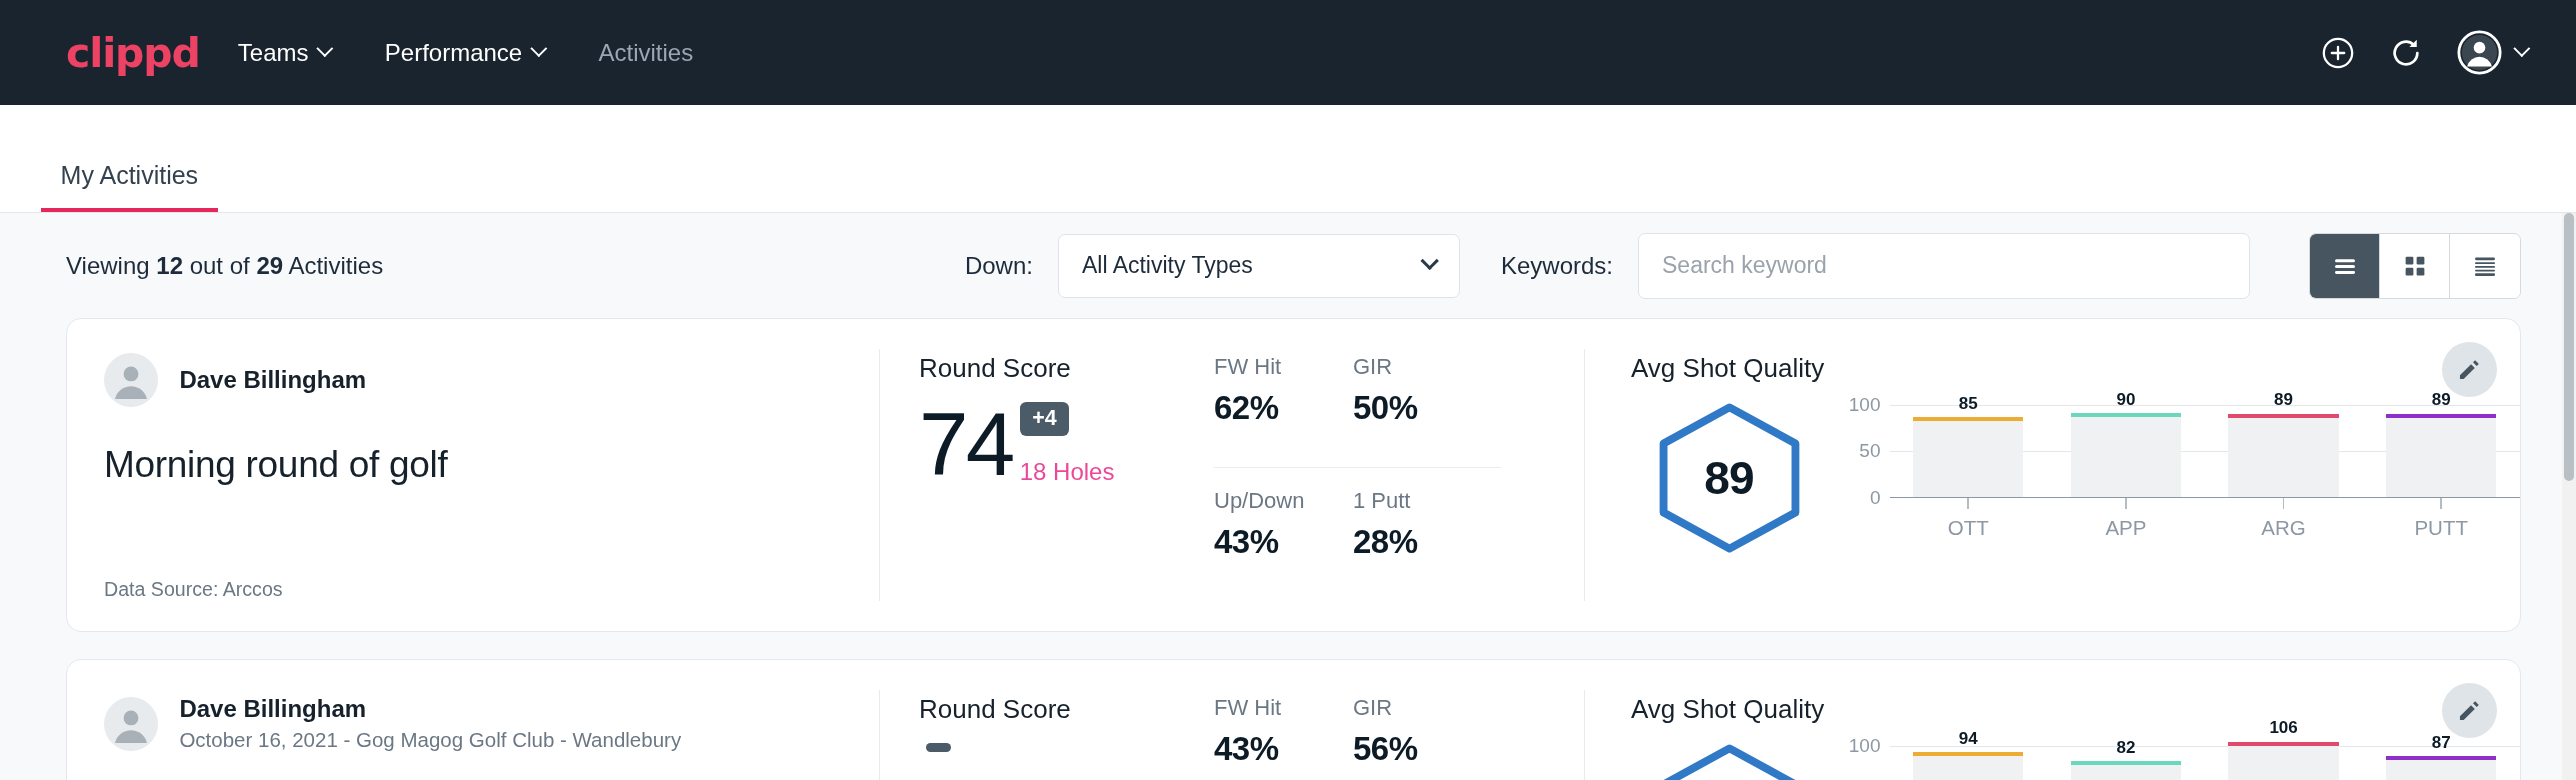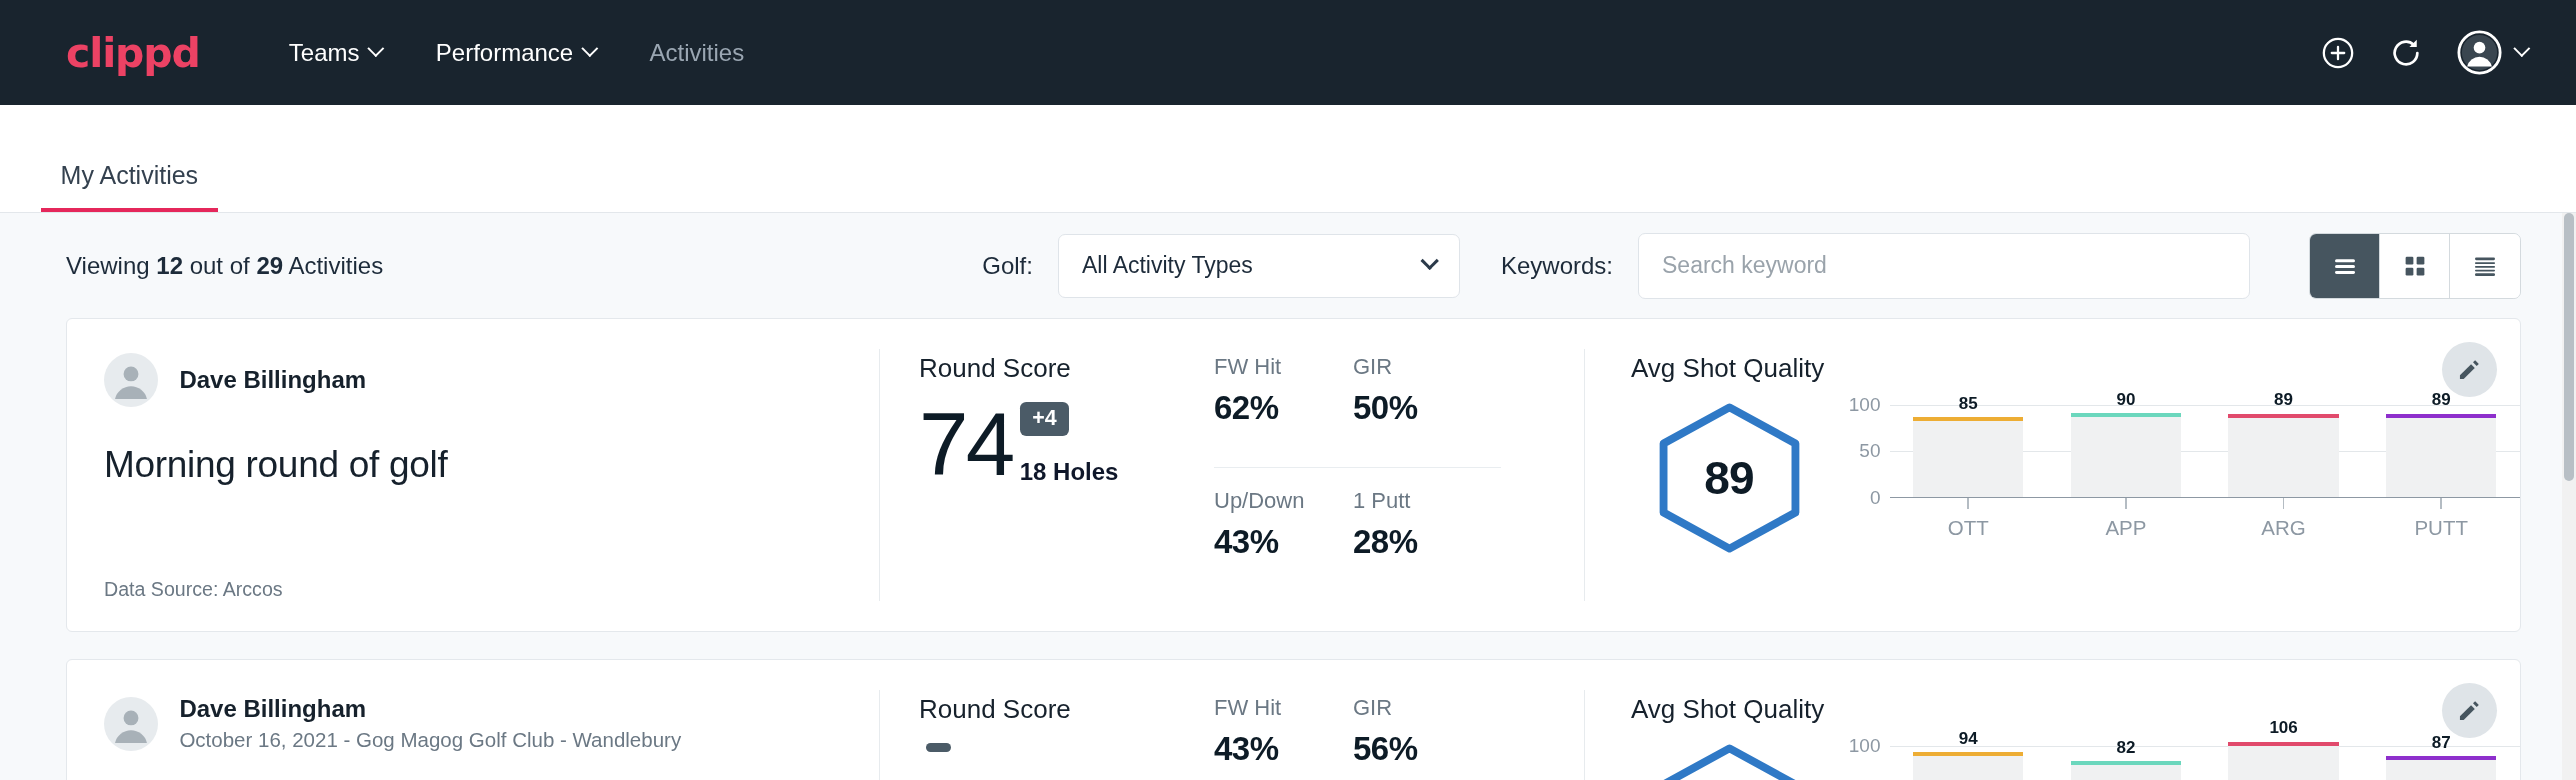--- a/index.html
+++ b/index.html
@@ -19,21 +19,21 @@
     align-items: center;
     padding: 0 48px 0 66px;
     position: relative;
     z-index: 5;
   }
   .logo {
     font-size: 41px;
     font-weight: 700;
     color: #ec4264;
     letter-spacing: -1.1px;
-    margin-right: 89px;
+    margin-right: 38px;
     font-family: "DejaVu Sans", sans-serif;
   }
   .nav { display: flex; align-items: center; gap: 54px; }
   .nav-item {
     display: flex; align-items: center; gap: 10.7px;
     color: #ffffff;
     font-size: 24px;
     cursor: pointer;
     white-space: nowrap;
   }
@@ -140,21 +140,21 @@
     cursor: pointer;
   }
   .vbtn:last-child { border-right: none; }
   .vbtn.active { background: #46555f; }
 
   
   .cards { padding: 0 55px 0 66px; }
   .card {
     background: #ffffff;
     border: 0.9px solid #e4e8ec;
-    border-radius: 6px;
+    border-radius: 15px;
     margin-bottom: 27px;
     display: flex;
     align-items: stretch;
     padding: 30px 0 30px 0;
     position: relative;
     min-height: 314px;
   }
   .col-a {
     width: 812px;
     padding: 3.6px 36px 0 37px;
@@ -198,21 +198,21 @@
   .score-side { display: flex; flex-direction: column; justify-content: space-between; height: 84px; padding-left: 7.1px; }
   .badge {
     background: #4b5b67;
     color: #fff;
     font-size: 21.4px;
     font-weight: 700;
     border-radius: 6.2px;
     padding: 4.5px 12.5px;
     align-self: flex-start;
   }
-  .holes { font-size: 24px; color: #0f172a; font-weight: bold; }
+  .holes { font-size: 24px; color: #ec4899; }
 
   .stat-grid {
     display: grid;
     grid-template-columns: 139px 148px;
     column-gap: 0;
     padding-top: 1.8px;
   }
   .stat { padding-bottom: 4px; }
   .stat.top { border-bottom: 0.9px solid #e9edf0; margin-bottom: 19.6px; padding-right: 23px; }
   .stat.bot { padding-right: 23px; }
@@ -353,21 +353,21 @@
 
   <div class="filterbar">
     <div class="viewing">
       <span>Viewing</span>
       <b>12</b>
       <span>out of</span>
       <b>29</b>
       <span>Activities</span>
     </div>
     <div class="filter-mid">
-      <span class="flabel">Golf:</span>
+      <span class="flabel">Down:</span>
       <div class="select">
         <span>All Activity Types</span>
         <span class="chev2"></span>
       </div>
       <span class="flabel" style="margin-left:16px">Keywords:</span>
       <input class="search-input" type="text" placeholder="Search keyword" style="">
       <div class="viewtoggle">
         <div class="vbtn active">
           <svg width="30" height="30" viewBox="0 0 24 24">
             <rect x="4" y="6.5" width="16" height="2.4" rx="1.2" fill="#ffffff"></rect>

